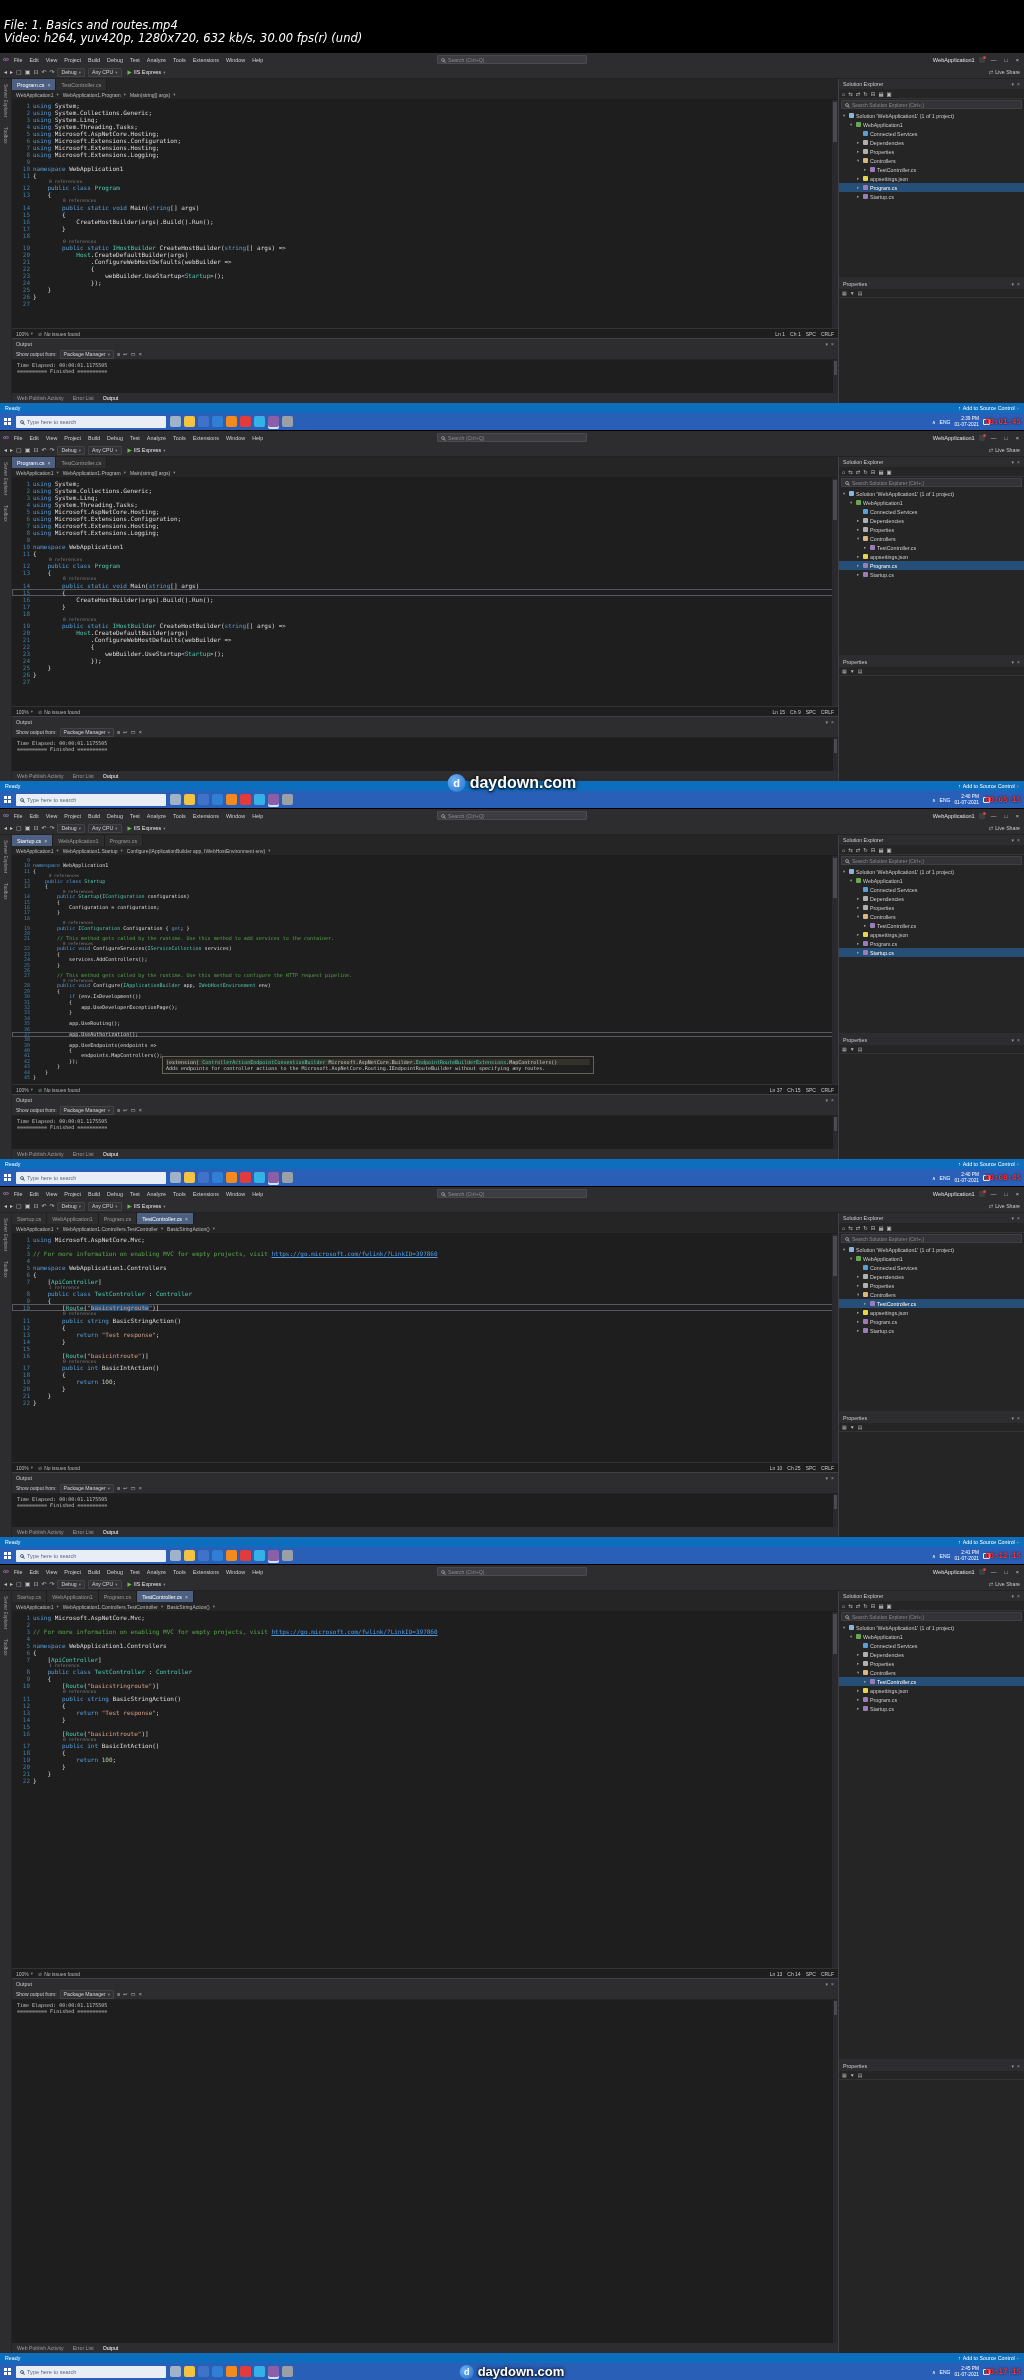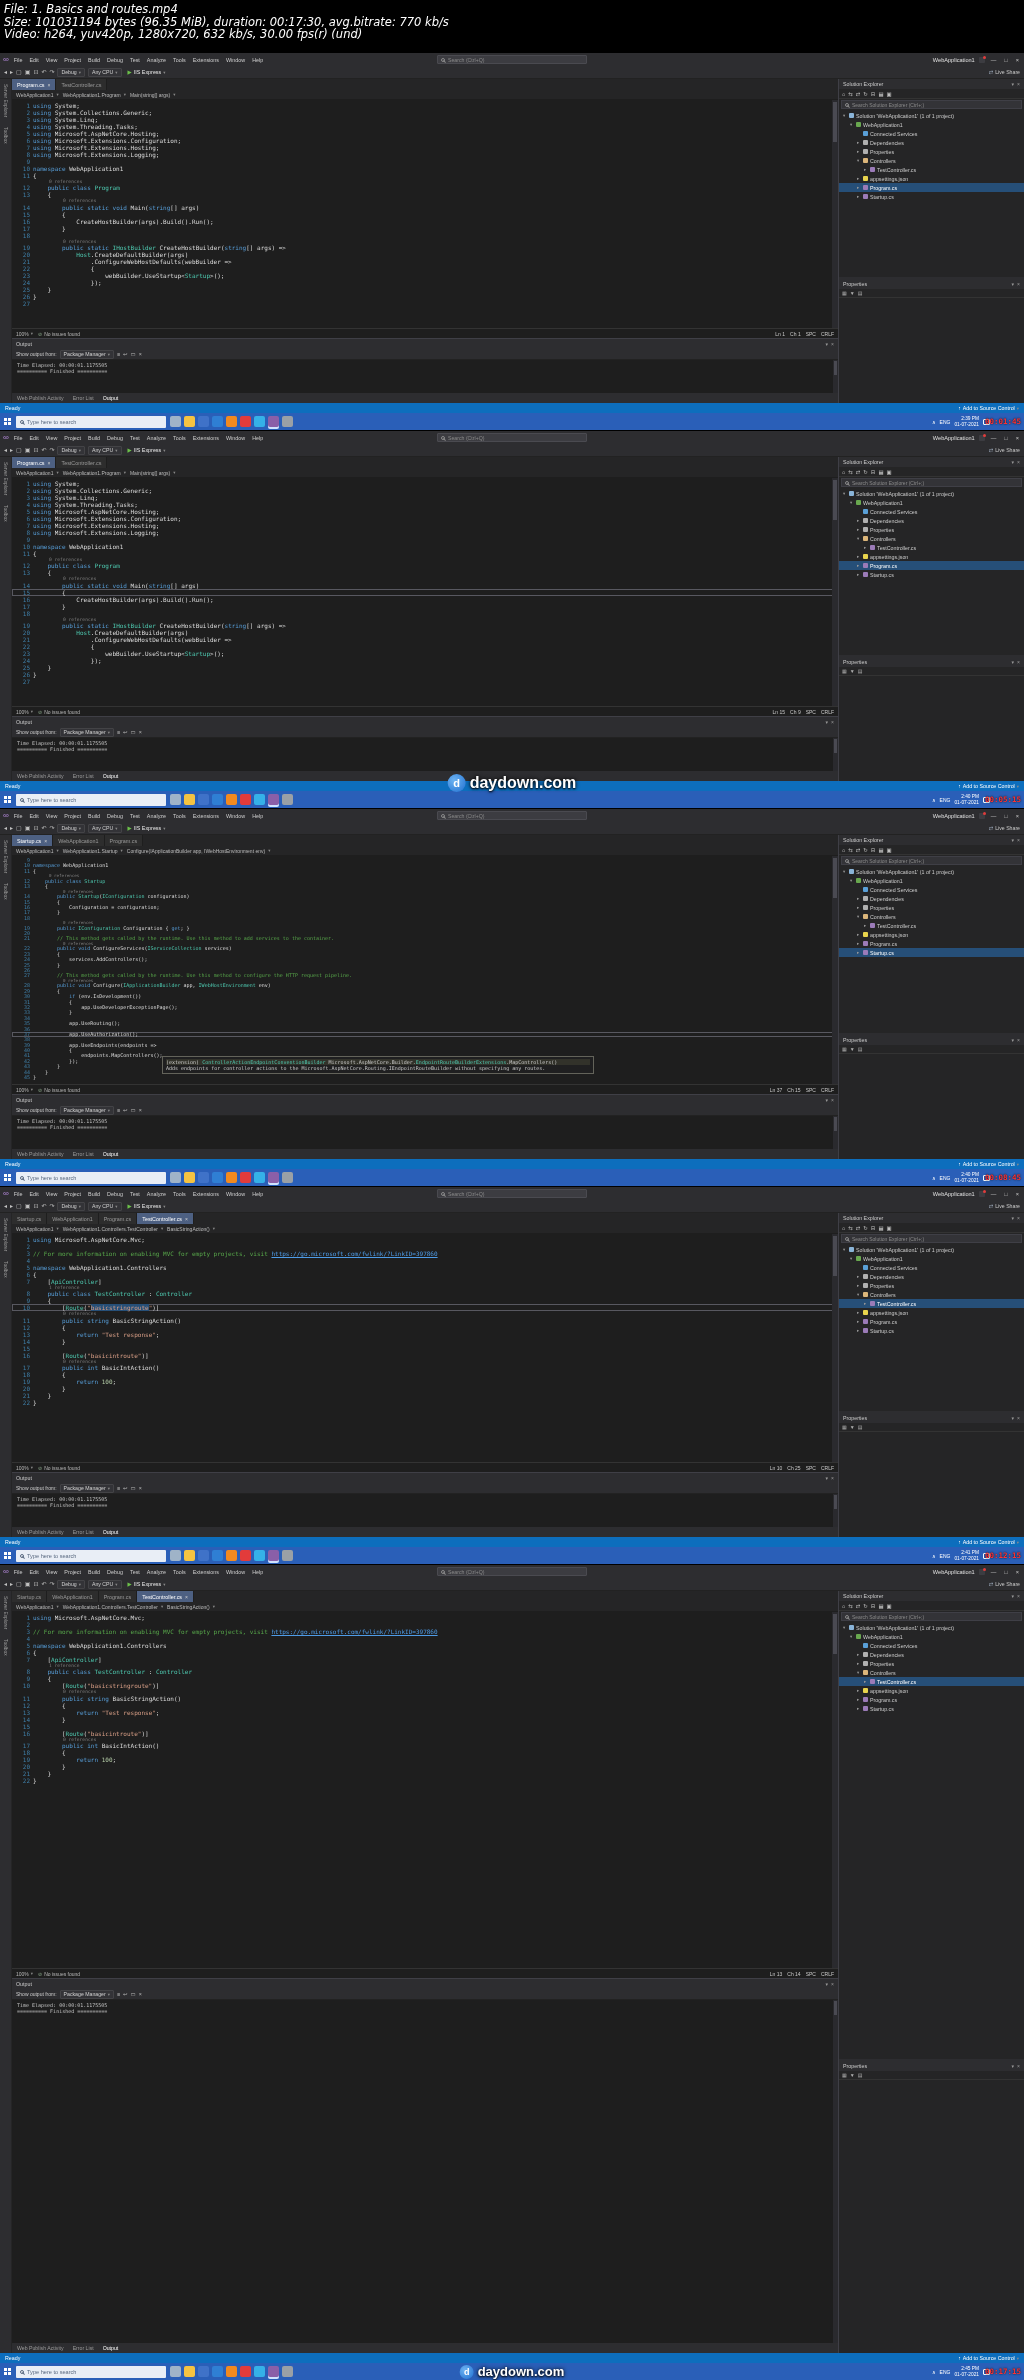--- a/index.html
+++ b/index.html
@@ -1,21 +1,21 @@
 <!DOCTYPE html>
 <html><head>
 <meta charset="utf-8">
 <style>
 *{box-sizing:border-box;margin:0;padding:0}
 html,body{background:#000}
 body{width:1024px;height:2380px;overflow:hidden;font-family:"Liberation Sans",sans-serif}
 .spacer{flex:1}
 
 
-.header{height:52px;background:#000;color:#fff;padding:3px 4px;
+.header{height:52px;background:#000;color:#fff;padding:19px 4px;
   font:italic 11.5px/12.5px "DejaVu Sans",sans-serif}
 
 
 .frame{position:relative;height:378px;background:#1e1e1e;display:flex;flex-direction:column;
   overflow:hidden;border-top:1px solid #000;font-family:"Liberation Sans",sans-serif}
 .frame.tall{height:816px}
 
 
 .titlebar{height:13px;background:#2d2d30;display:flex;align-items:center;gap:2px;padding:0 3px;position:relative;flex:none}
 .vslogo{color:#b287d8;font-size:8px;line-height:8px}
@@ -149,21 +149,20 @@
 .props{flex:1;display:flex;flex-direction:column;min-height:0}
 .propstoolbar{height:9px;background:#252526;border-bottom:1px solid #333;display:flex;gap:3px;align-items:center;
   padding:0 3px;color:#b0b0b0;font-size:5px;flex:none}
 .propsbody{flex:1;background:#252526}
 </style>
 </head>
 <body>
 
 <header class="header">
   <div>File: 1. Basics and routes.mp4</div>
-  <div>Size: 101031194 bytes (96.35 MiB), duration: 00:17:30, avg.bitrate: 770 kb/s</div>
   <div>Video: h264, yuv420p, 1280x720, 632 kb/s, 30.00 fps(r) (und)</div>
 </header>
 
 <main>
     <section class="frame">
 
   <div class="titlebar">
     <span class="vslogo">∞</span>
     <nav class="menus">
           <span class="menu">File</span>

